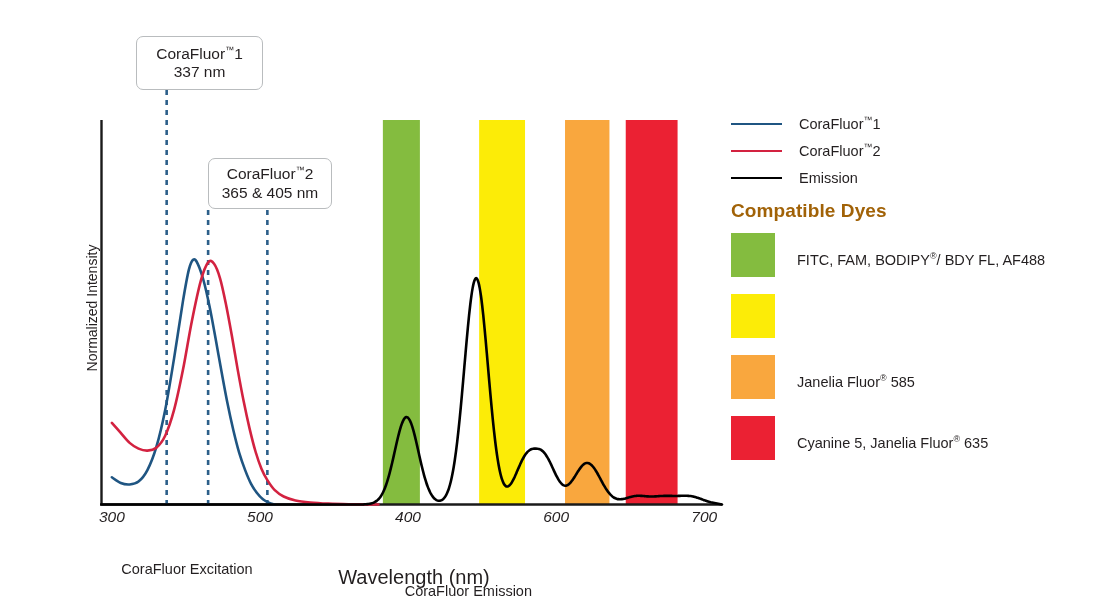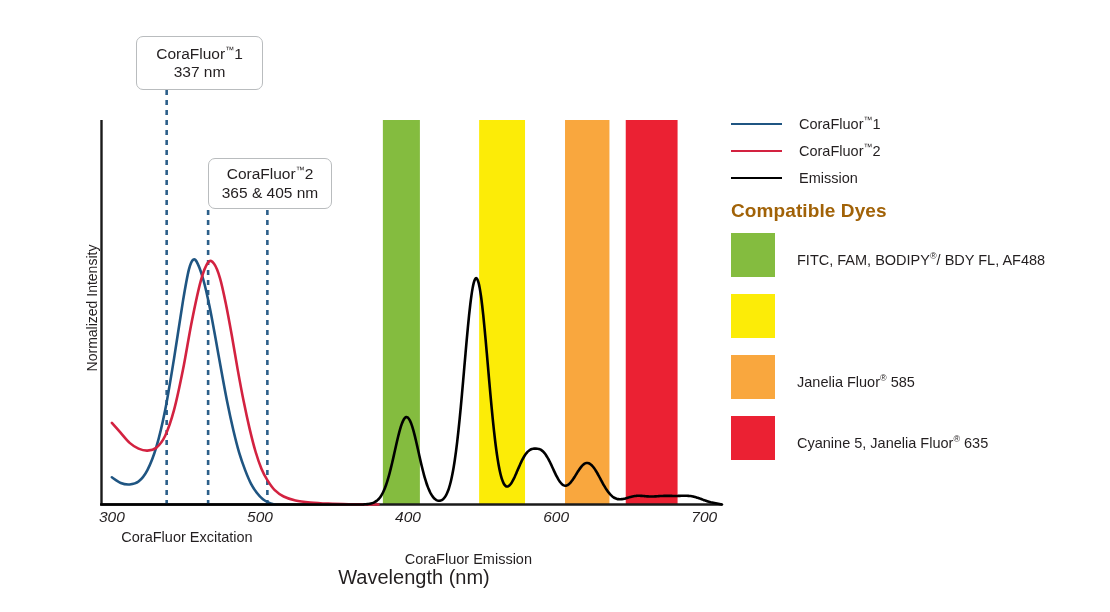--- a/index.html
+++ b/index.html
@@ -26,21 +26,21 @@
   .callout .ln{white-space:nowrap;}
   .tm{font-size:9px;vertical-align:super;letter-spacing:0;}
 
   
   .xtick{
     position:absolute;font-size:15.5px;color:#231f20;
     text-align:center;width:60px;font-style:italic;
   }
   .axsub{
     position:absolute;font-size:14.5px;color:#231f20;
-    text-align:center;white-space:nowrap;
+    text-align:center;white-space:nowrap;margin-top:32px;
   }
   #xtitle{
     position:absolute;left:0;top:566px;width:828px;text-align:center;
     font-size:20px;color:#231f20;
   }
   #ytitle{
     position:absolute;left:-8px;top:300px;width:200px;text-align:center;
     font-size:14px;color:#231f20;
     transform:rotate(-90deg);transform-origin:center center;
   }

